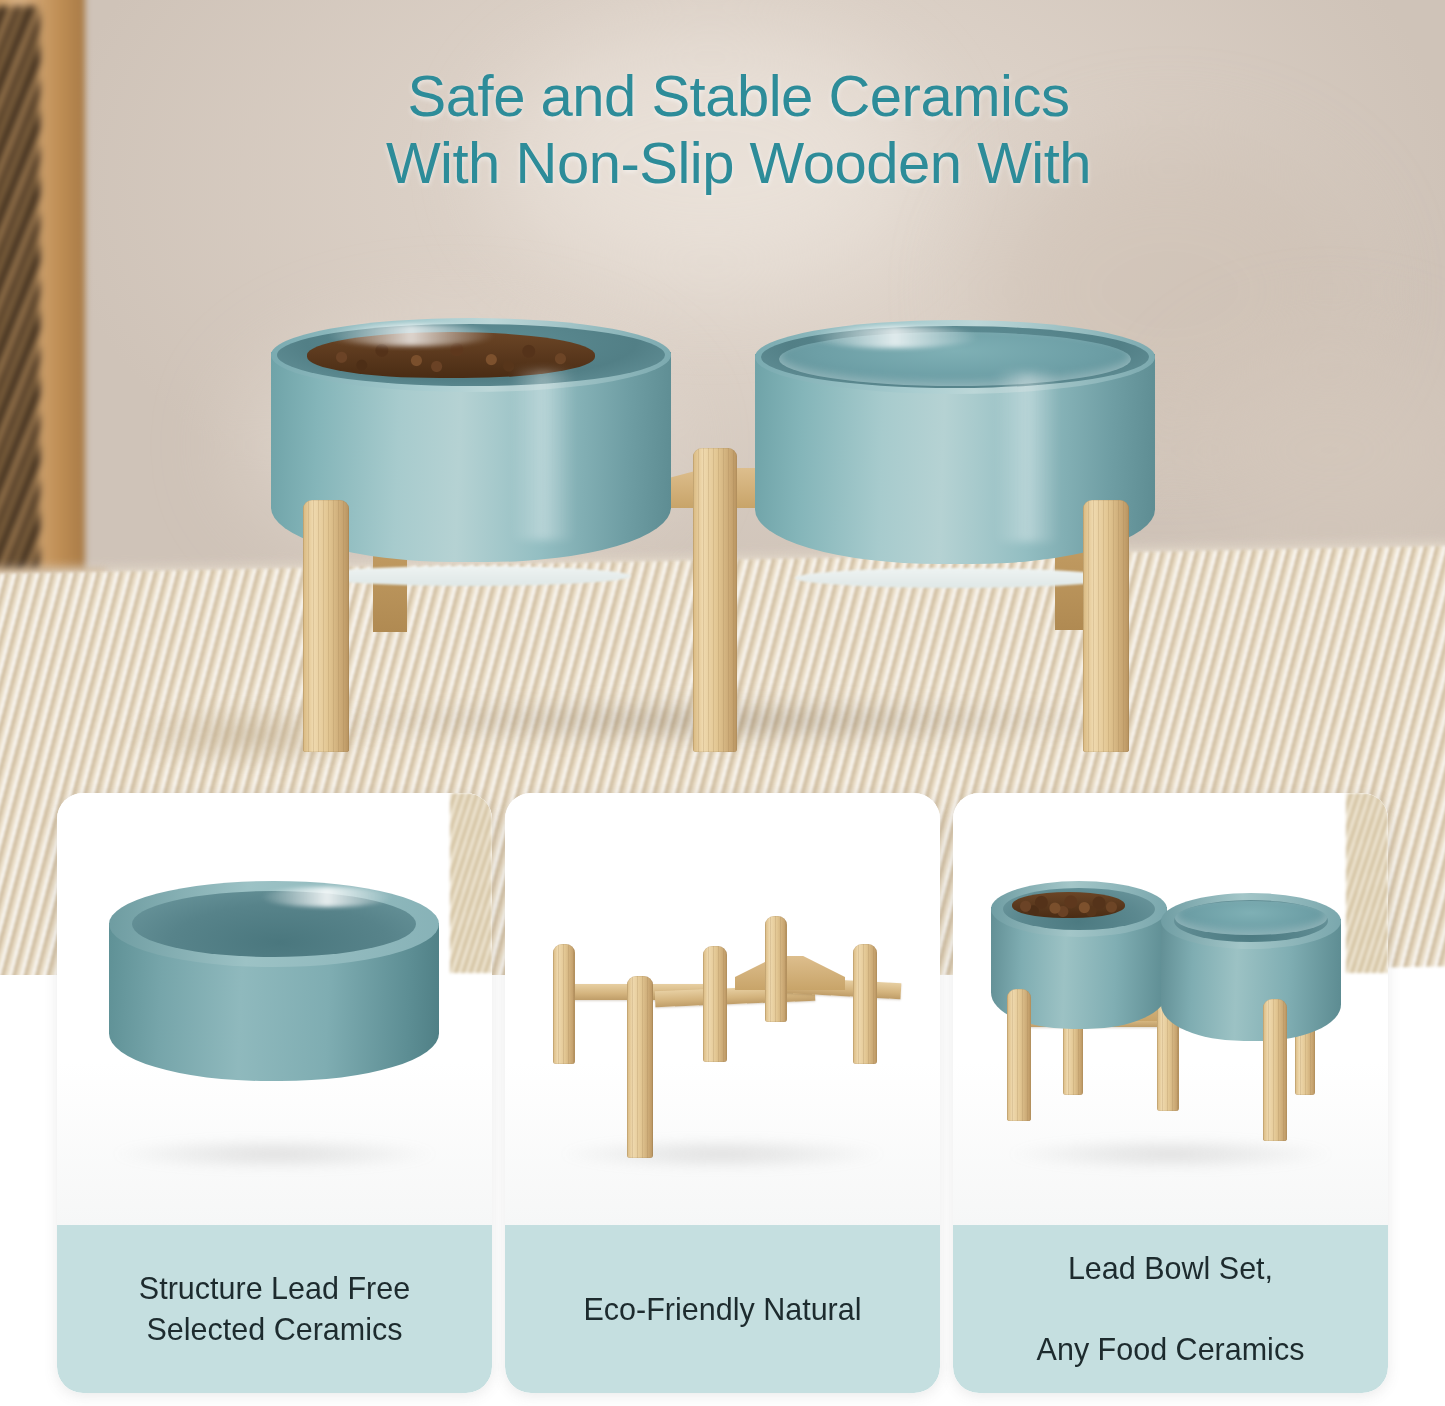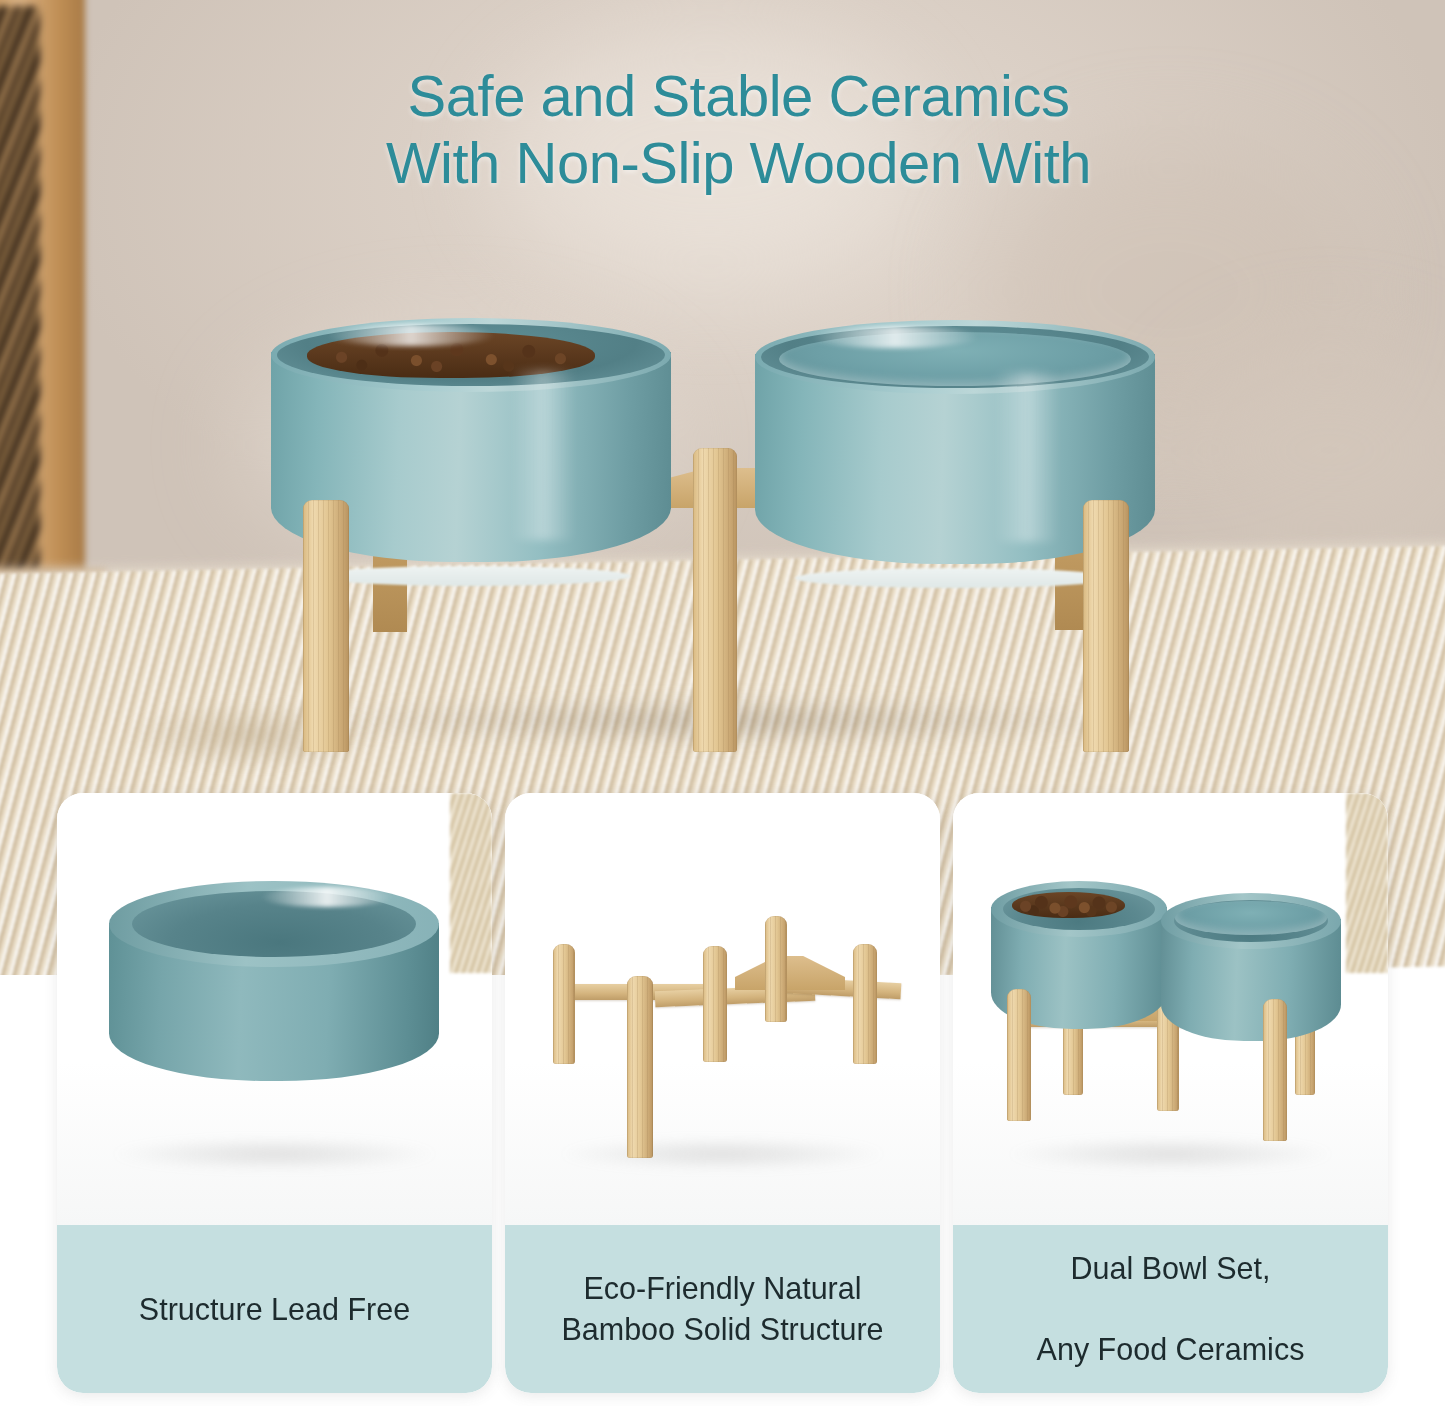--- a/index.html
+++ b/index.html
@@ -356,20 +356,21 @@
       <div class="c1-bowl">
         <div class="c1-body"></div>
         <div class="c1-rim"></div>
         <div class="c1-inner"></div>
         <div class="c1-gloss"></div>
       </div>
     </div>
     <div class="card-caption">
       <div>
         <span>Structure Lead Free</span><br>
+        <span>Selected Ceramics</span>
       </div>
     </div>
   </div>
 
   <div class="card c2">
     <div class="card-photo">
       <div class="card-shadow-ellipse"></div>
       <div class="c2-stand">
 
         <div class="rail" style="left:24px; top:96px; width:150px; height:16px;"></div>
@@ -380,21 +381,20 @@
         <div class="post" style="left:18px; top:56px; width:22px; height:120px;"></div>
         <div class="post" style="left:92px; top:88px; width:26px; height:182px;"></div>
         <div class="post" style="left:168px; top:58px; width:24px; height:116px;"></div>
         <div class="post" style="left:230px; top:28px; width:22px; height:106px;"></div>
         <div class="post" style="left:318px; top:56px; width:24px; height:120px;"></div>
       </div>
     </div>
     <div class="card-caption">
       <div>
         <span>Eco-Friendly Natural</span><br>
-        <span>Bamboo Solid Structure</span>
       </div>
     </div>
   </div>
 
   <div class="card c3">
     <div class="card-photo">
       <div class="corner-rug"></div>
       <div class="card-shadow-ellipse"></div>
       <div class="c3-set">
 
@@ -418,19 +418,19 @@
           <div class="c3-inner"></div>
           <div class="water" style="left:8%; top:8px; width:84%; height:34px;"></div>
         </div>
 
         <div class="post" style="left:32px; top:126px; width:24px; height:132px;"></div>
         <div class="post" style="left:288px; top:136px; width:24px; height:142px;"></div>
       </div>
     </div>
     <div class="card-caption">
       <div>
-        <span>Dual Bowl Set,</span><br>
+        <span>Lead Bowl Set,</span><br>
         <br>
         <span>Any Food Ceramics</span>
       </div>
     </div>
   </div>
 </div>
 
 </body></html>

